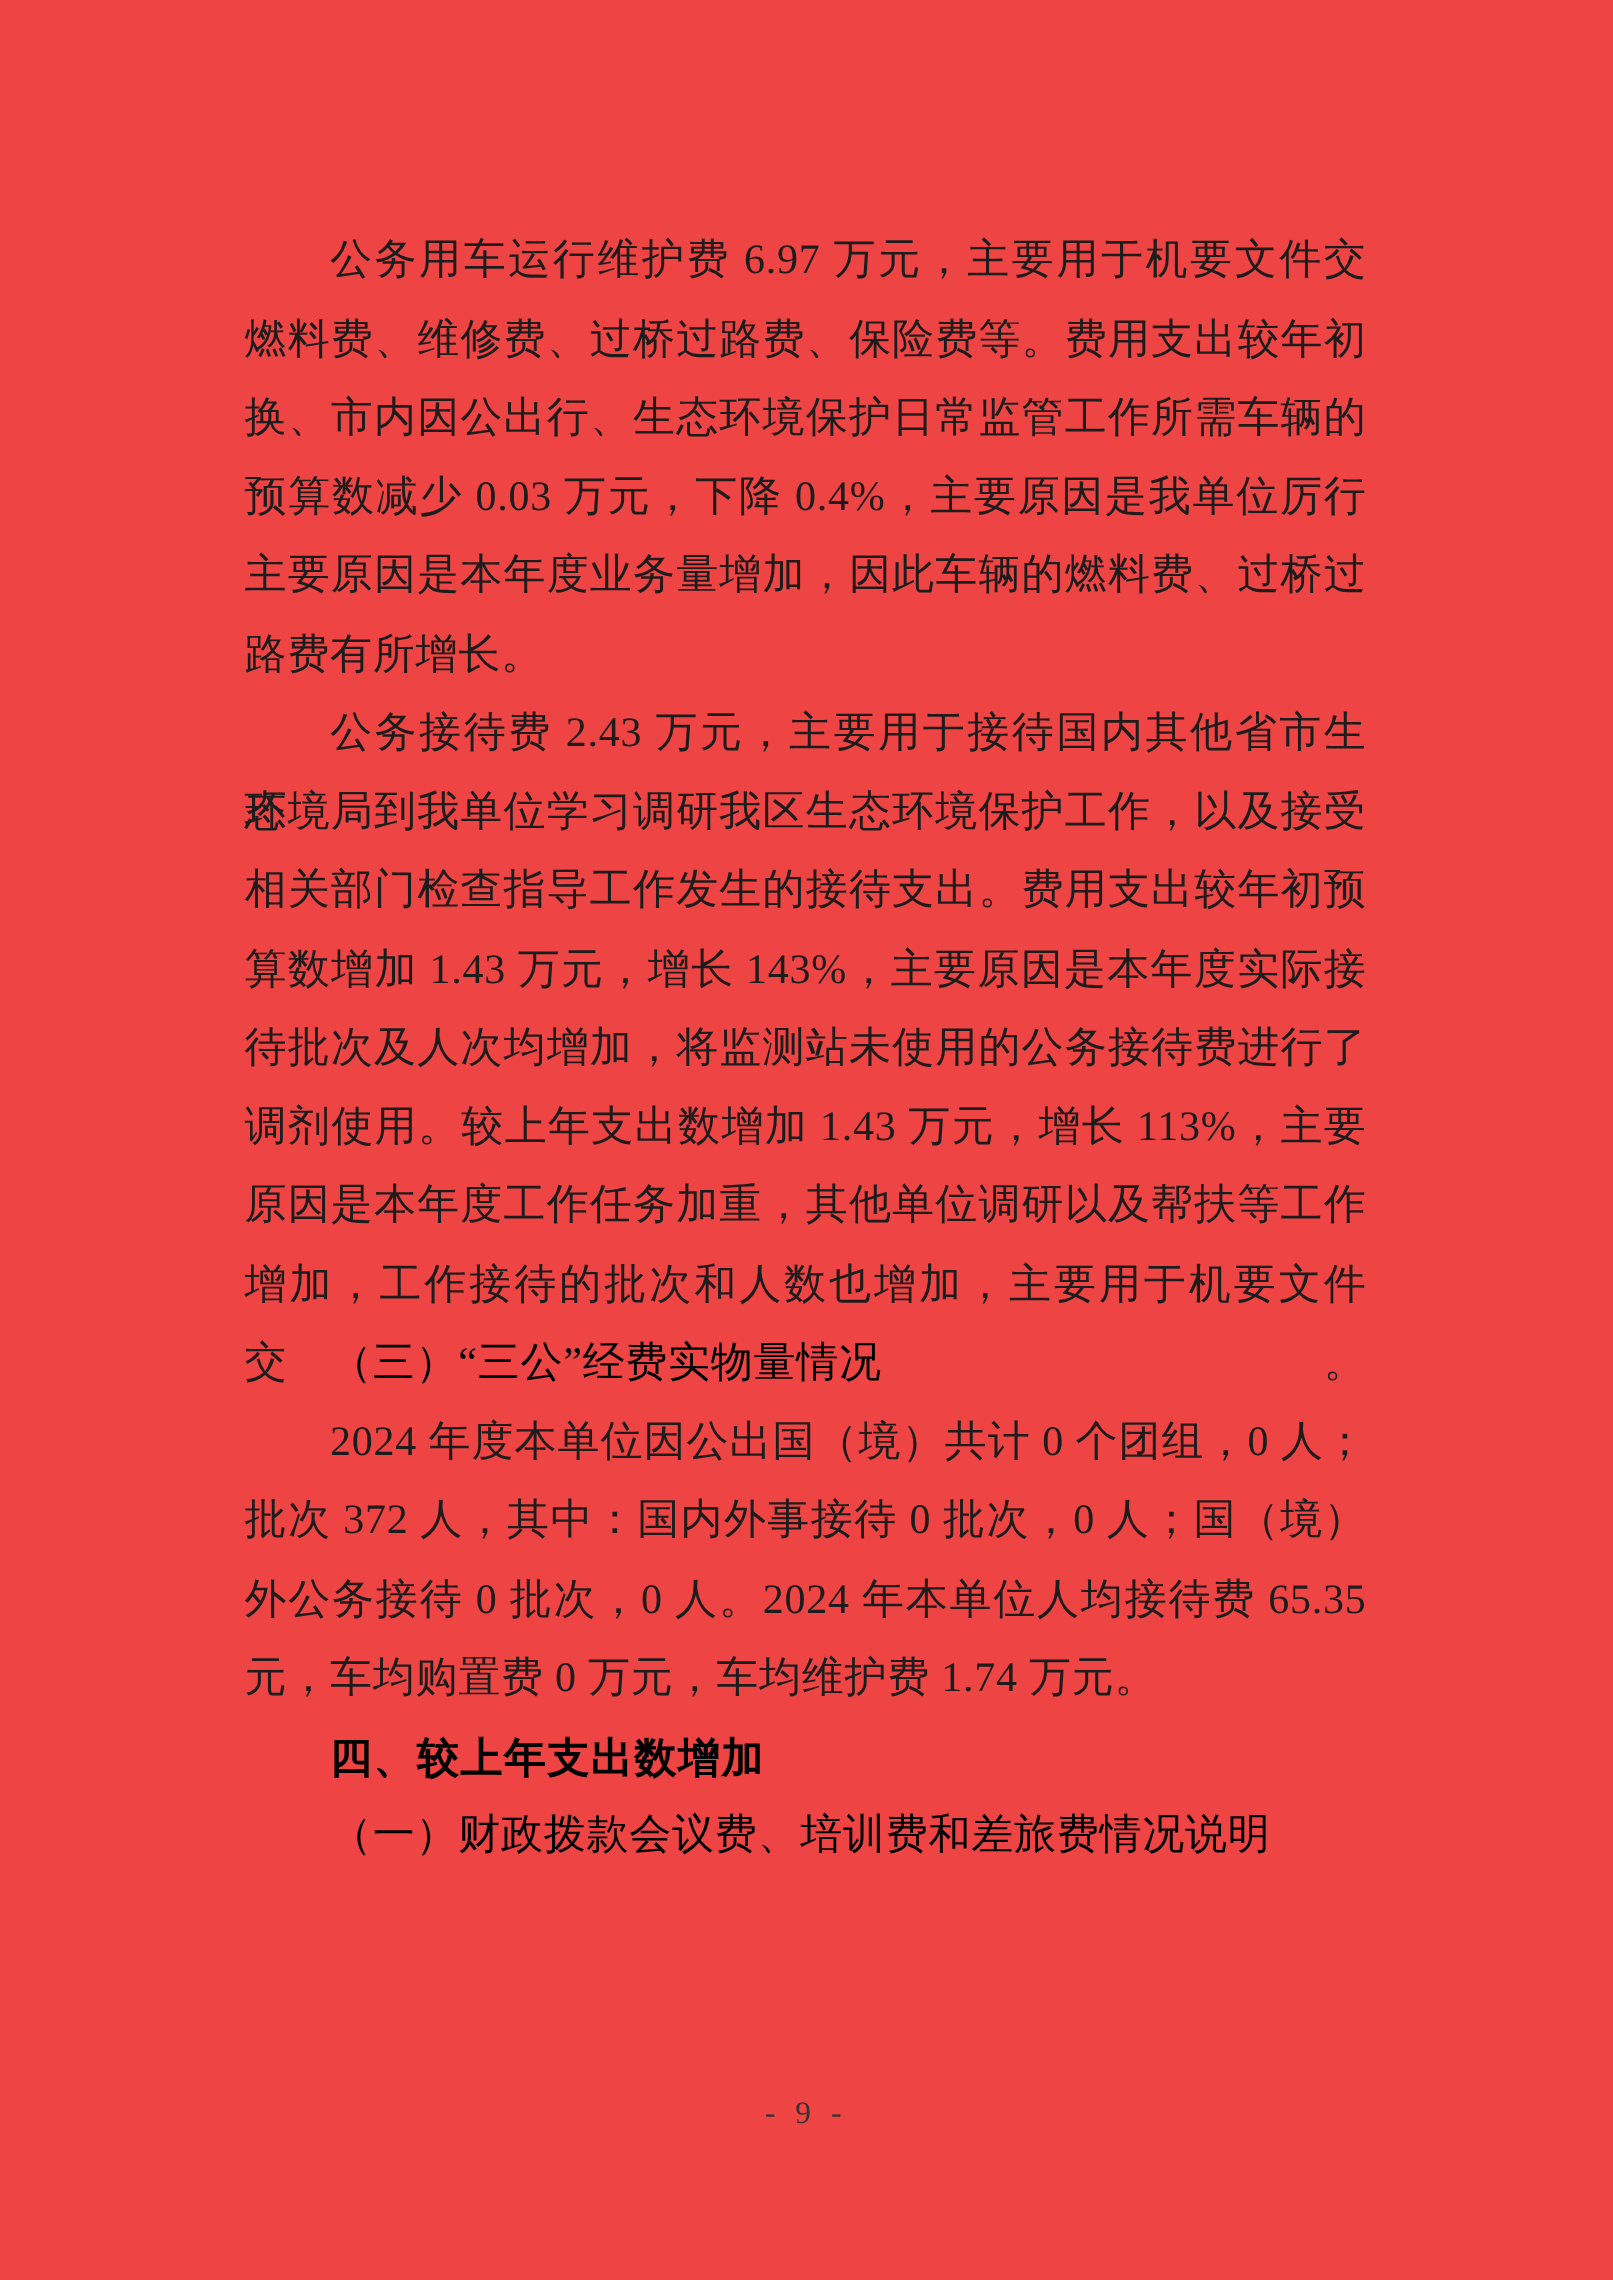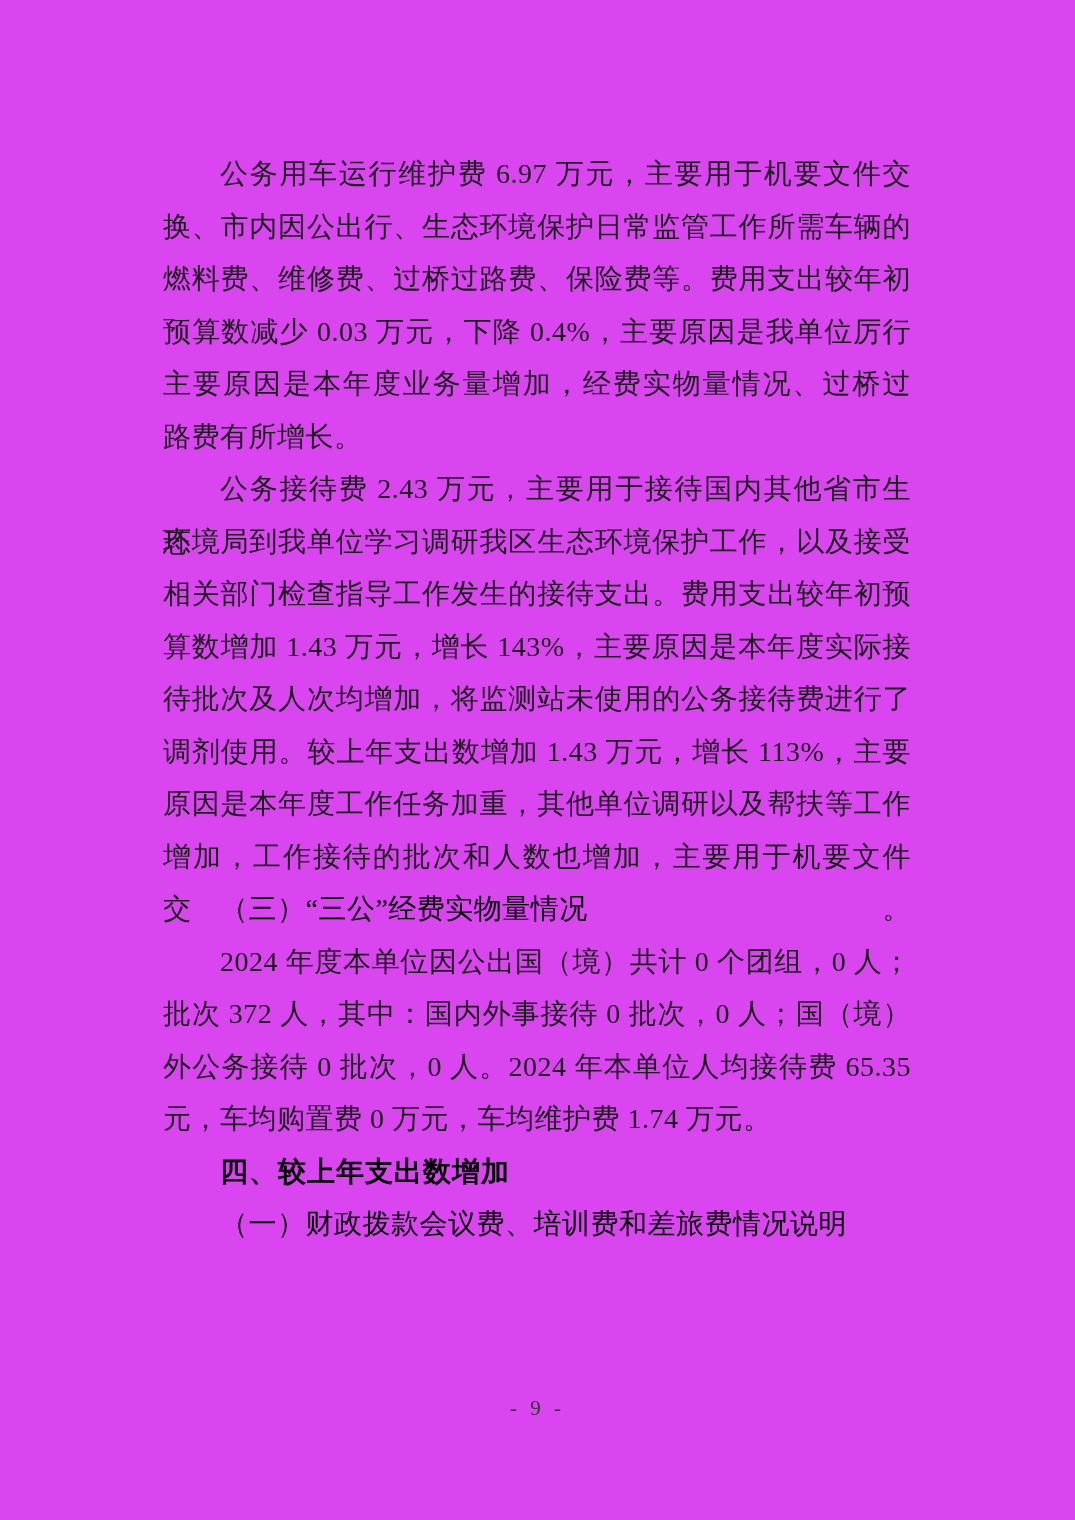--- a/index.html
+++ b/index.html
@@ -1,21 +1,21 @@
 <!DOCTYPE html>
 <html><head>
 <meta charset="utf-8">
 <style>
   html, body { margin: 0; padding: 0; background: #e8e8e8; }
   .page {
     position: relative;
     width: 1075px;
     height: 1520px;
     margin: 0 auto;
-    background: #d946ef;
+    background: #ef4444;
     overflow: hidden;
     font-family: "Liberation Serif", "DejaVu Serif", serif;
     color: #1c1c1c;
   }
   .content {
     position: absolute;
     left: 163px;
     top: 148px;
     width: 748px;
   }
@@ -50,24 +50,24 @@
     color: #333;
     font-family: "Liberation Serif", "DejaVu Serif", serif;
   }
 </style>
 </head>
 <body>
 
 <div class="page">
   <div class="content">
     <div class="ln fill indent">公务用车运行维护费 6.97 万元，主要用于机要文件交</div>
+    <div class="ln fill">燃料费、维修费、过桥过路费、保险费等。费用支出较年初</div>
     <div class="ln fill">换、市内因公出行、生态环境保护日常监管工作所需车辆的</div>
-    <div class="ln fill">燃料费、维修费、过桥过路费、保险费等。费用支出较年初</div>
     <div class="ln fill">预算数减少 0.03 万元，下降 0.4%，主要原因是我单位厉行</div>
-    <div class="ln fill">主要原因是本年度业务量增加，经费实物量情况、过桥过</div>
+    <div class="ln fill">主要原因是本年度业务量增加，因此车辆的燃料费、过桥过</div>
     <div class="ln">路费有所增长。</div>
     <div class="ln fill indent">公务接待费 2.43 万元，主要用于接待国内其他省市生态</div>
     <div class="ln fill">环境局到我单位学习调研我区生态环境保护工作，以及接受</div>
     <div class="ln fill">相关部门检查指导工作发生的接待支出。费用支出较年初预</div>
     <div class="ln fill">算数增加 1.43 万元，增长 143%，主要原因是本年度实际接</div>
     <div class="ln fill">待批次及人次均增加，将监测站未使用的公务接待费进行了</div>
     <div class="ln fill">调剂使用。较上年支出数增加 1.43 万元，增长 113%，主要</div>
     <div class="ln fill">原因是本年度工作任务加重，其他单位调研以及帮扶等工作</div>
     <div class="ln fill">增加，工作接待的批次和人数也增加，主要用于机要文件交。</div>
     <div class="ln h-kai indent">（三）“三公”经费实物量情况</div>

